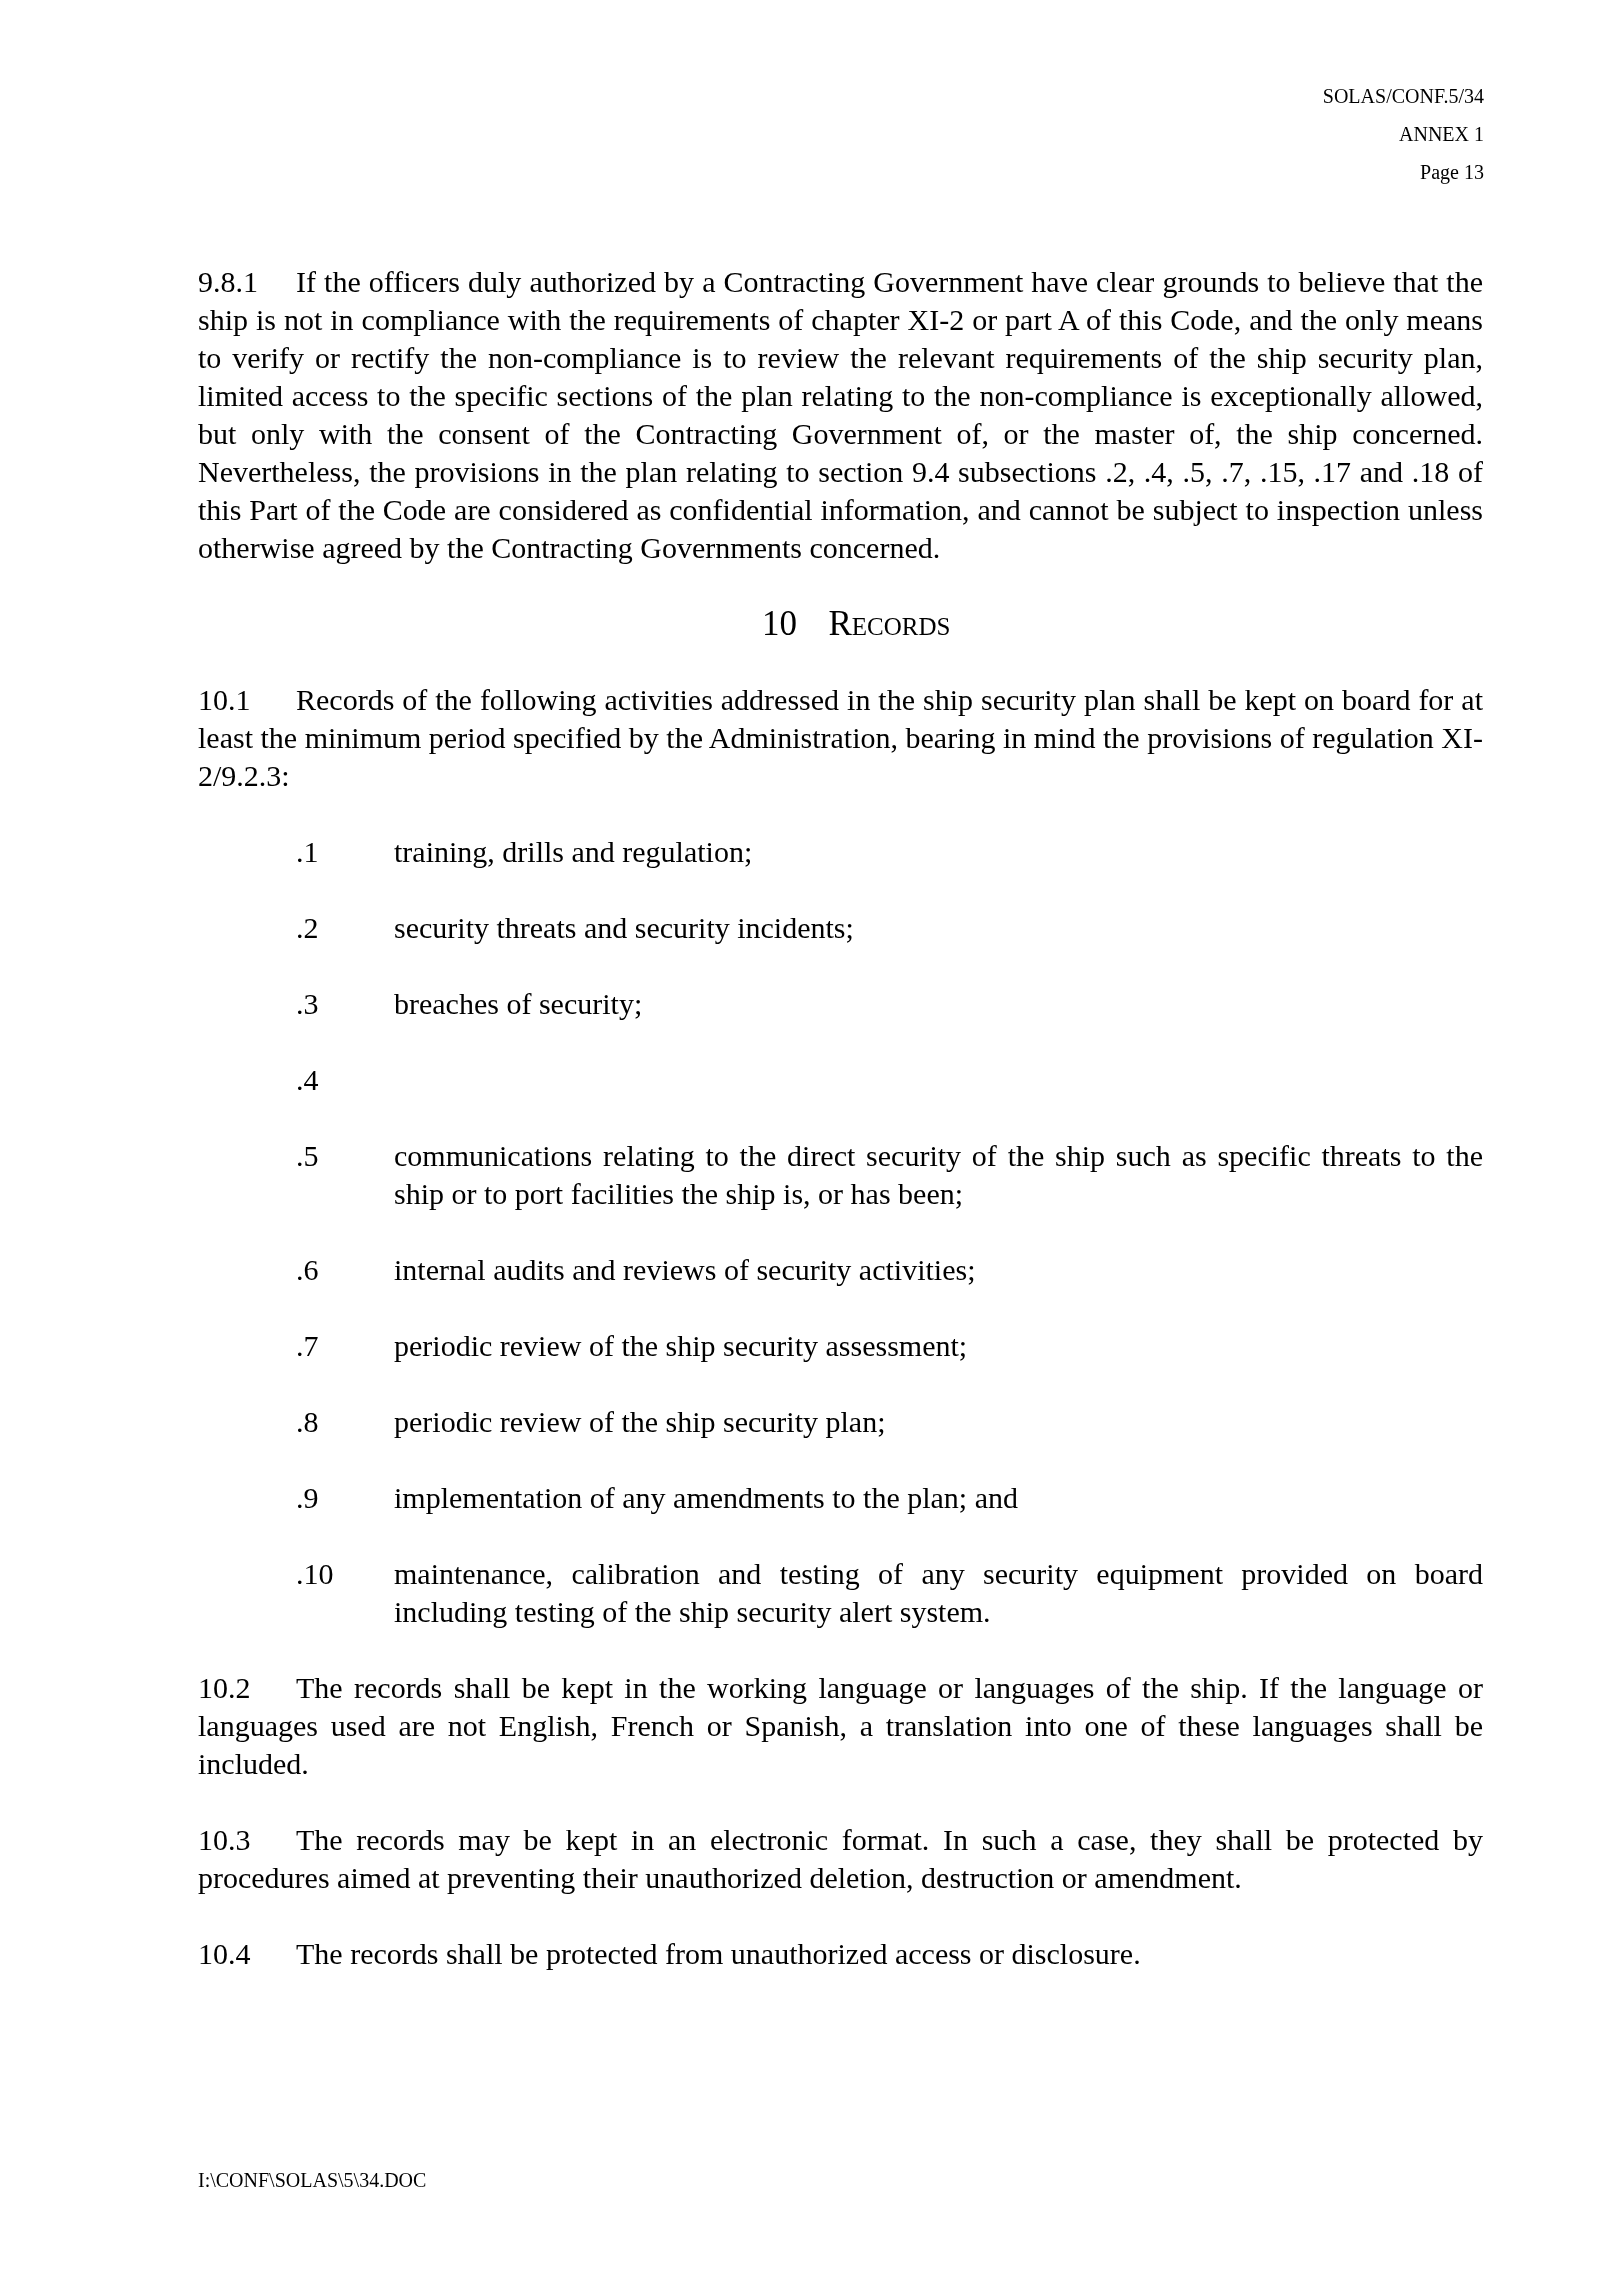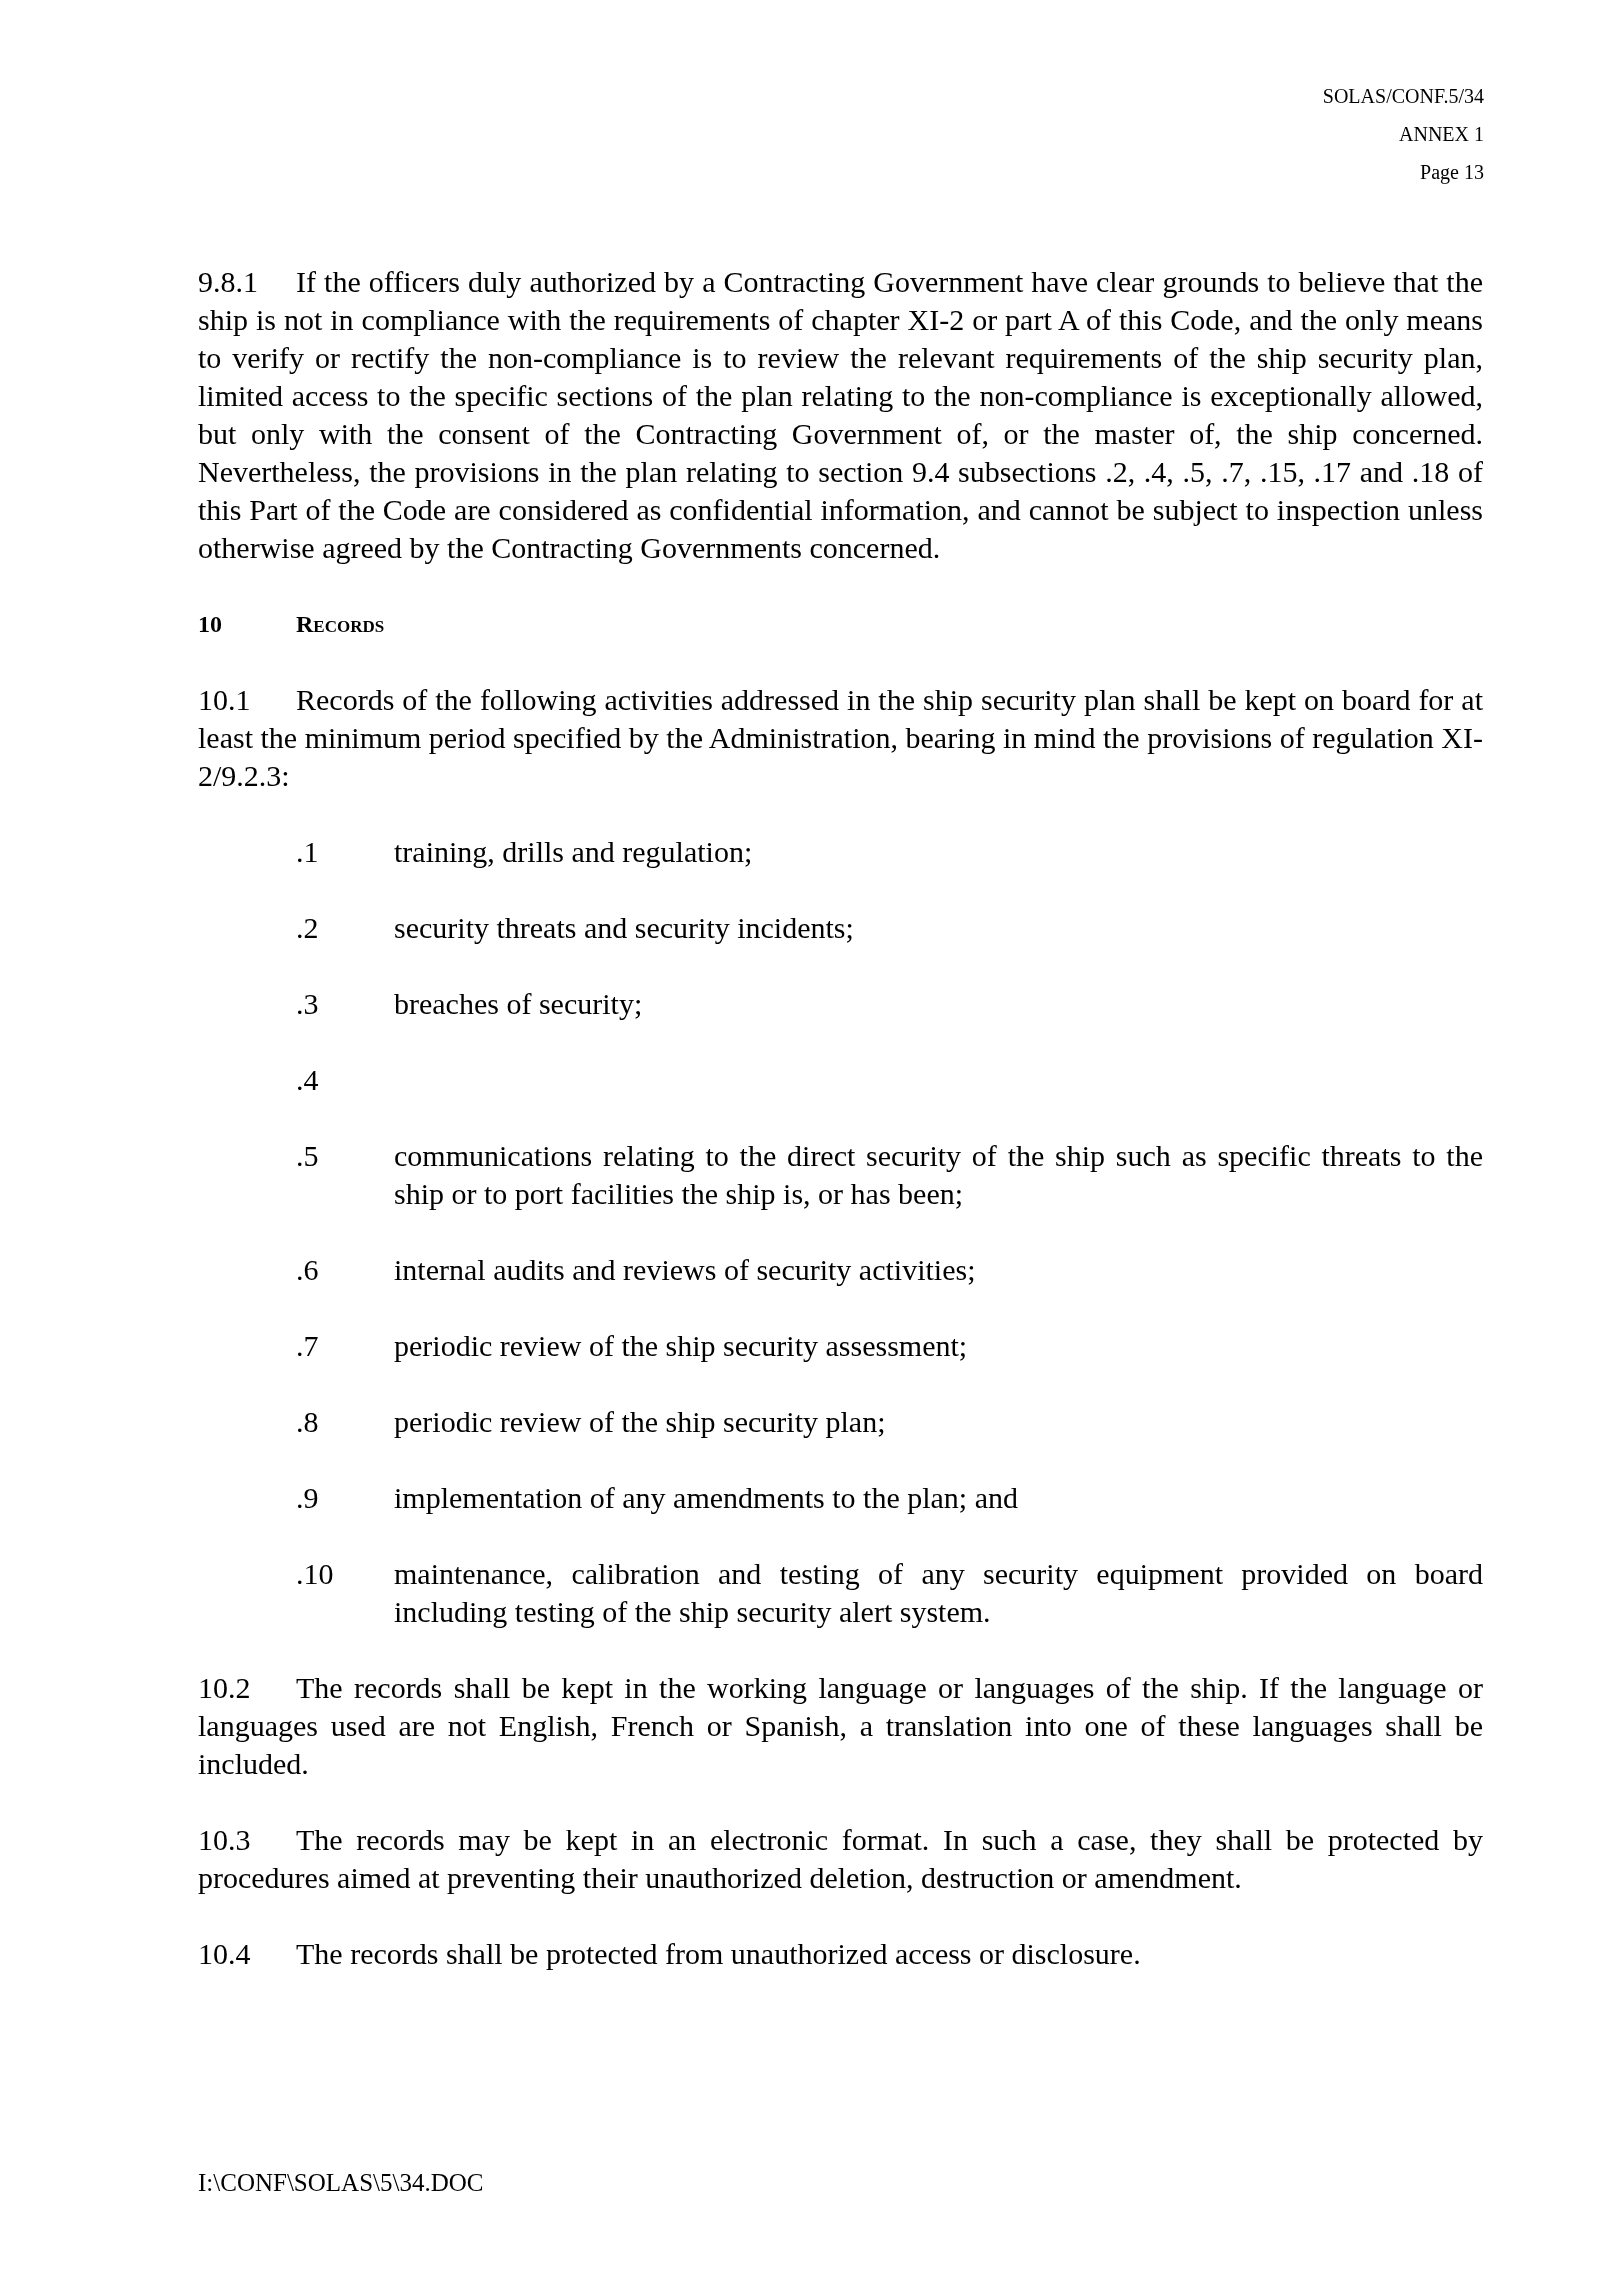--- a/index.html
+++ b/index.html
@@ -4,29 +4,29 @@
   <style>
     html, body { margin: 0; padding: 0; background: #ffffff; }
     body { width: 1623px; height: 2295px; position: relative; overflow: hidden;
            font-family: "Liberation Serif", "DejaVu Serif", serif; color: #000; }
     .header { position: absolute; top: 77px; right: 139px; text-align: right;
               font-size: 20px; line-height: 38px; }
     .content { position: absolute; left: 198px; top: 263px; width: 1285px;
                font-size: 30px; line-height: 38px; }
     p.para { margin: 0; text-align: justify; }
     .num { display: inline-block; width: 98px; font-family: Liberation Serif, serif; }
-    .heading { margin: 38px 0 0 0; font-weight: bold; font-size: 24px; }
+    .heading { margin: 38px 0 0 0; font-weight: normal; font-size: 35px; text-align: center; }
     .heading .hnum { display: inline-block; width: 98px; }
     .heading .htitle { font-variant: small-caps; }
     .gap { height: 38px; }
     .list { margin: 0; padding: 0; list-style: none; }
     .list li { display: flex; margin-top: 38px; }
     .list .lnum { width: 98px; flex: none; margin-left: 98px; }
     .list .ltext { flex: 1; text-align: justify; }
-    .footer { position: absolute; left: 198px; top: 2169px; font-size: 25px; }
+    .footer { position: absolute; left: 198px; top: 2169px; font-size: 20px; }
   </style>
 </head>
 <body>
 
 <div class="header">
   <div>SOLAS/CONF.5/34</div>
   <div>ANNEX 1</div>
   <div>Page 13</div>
 </div>
 

